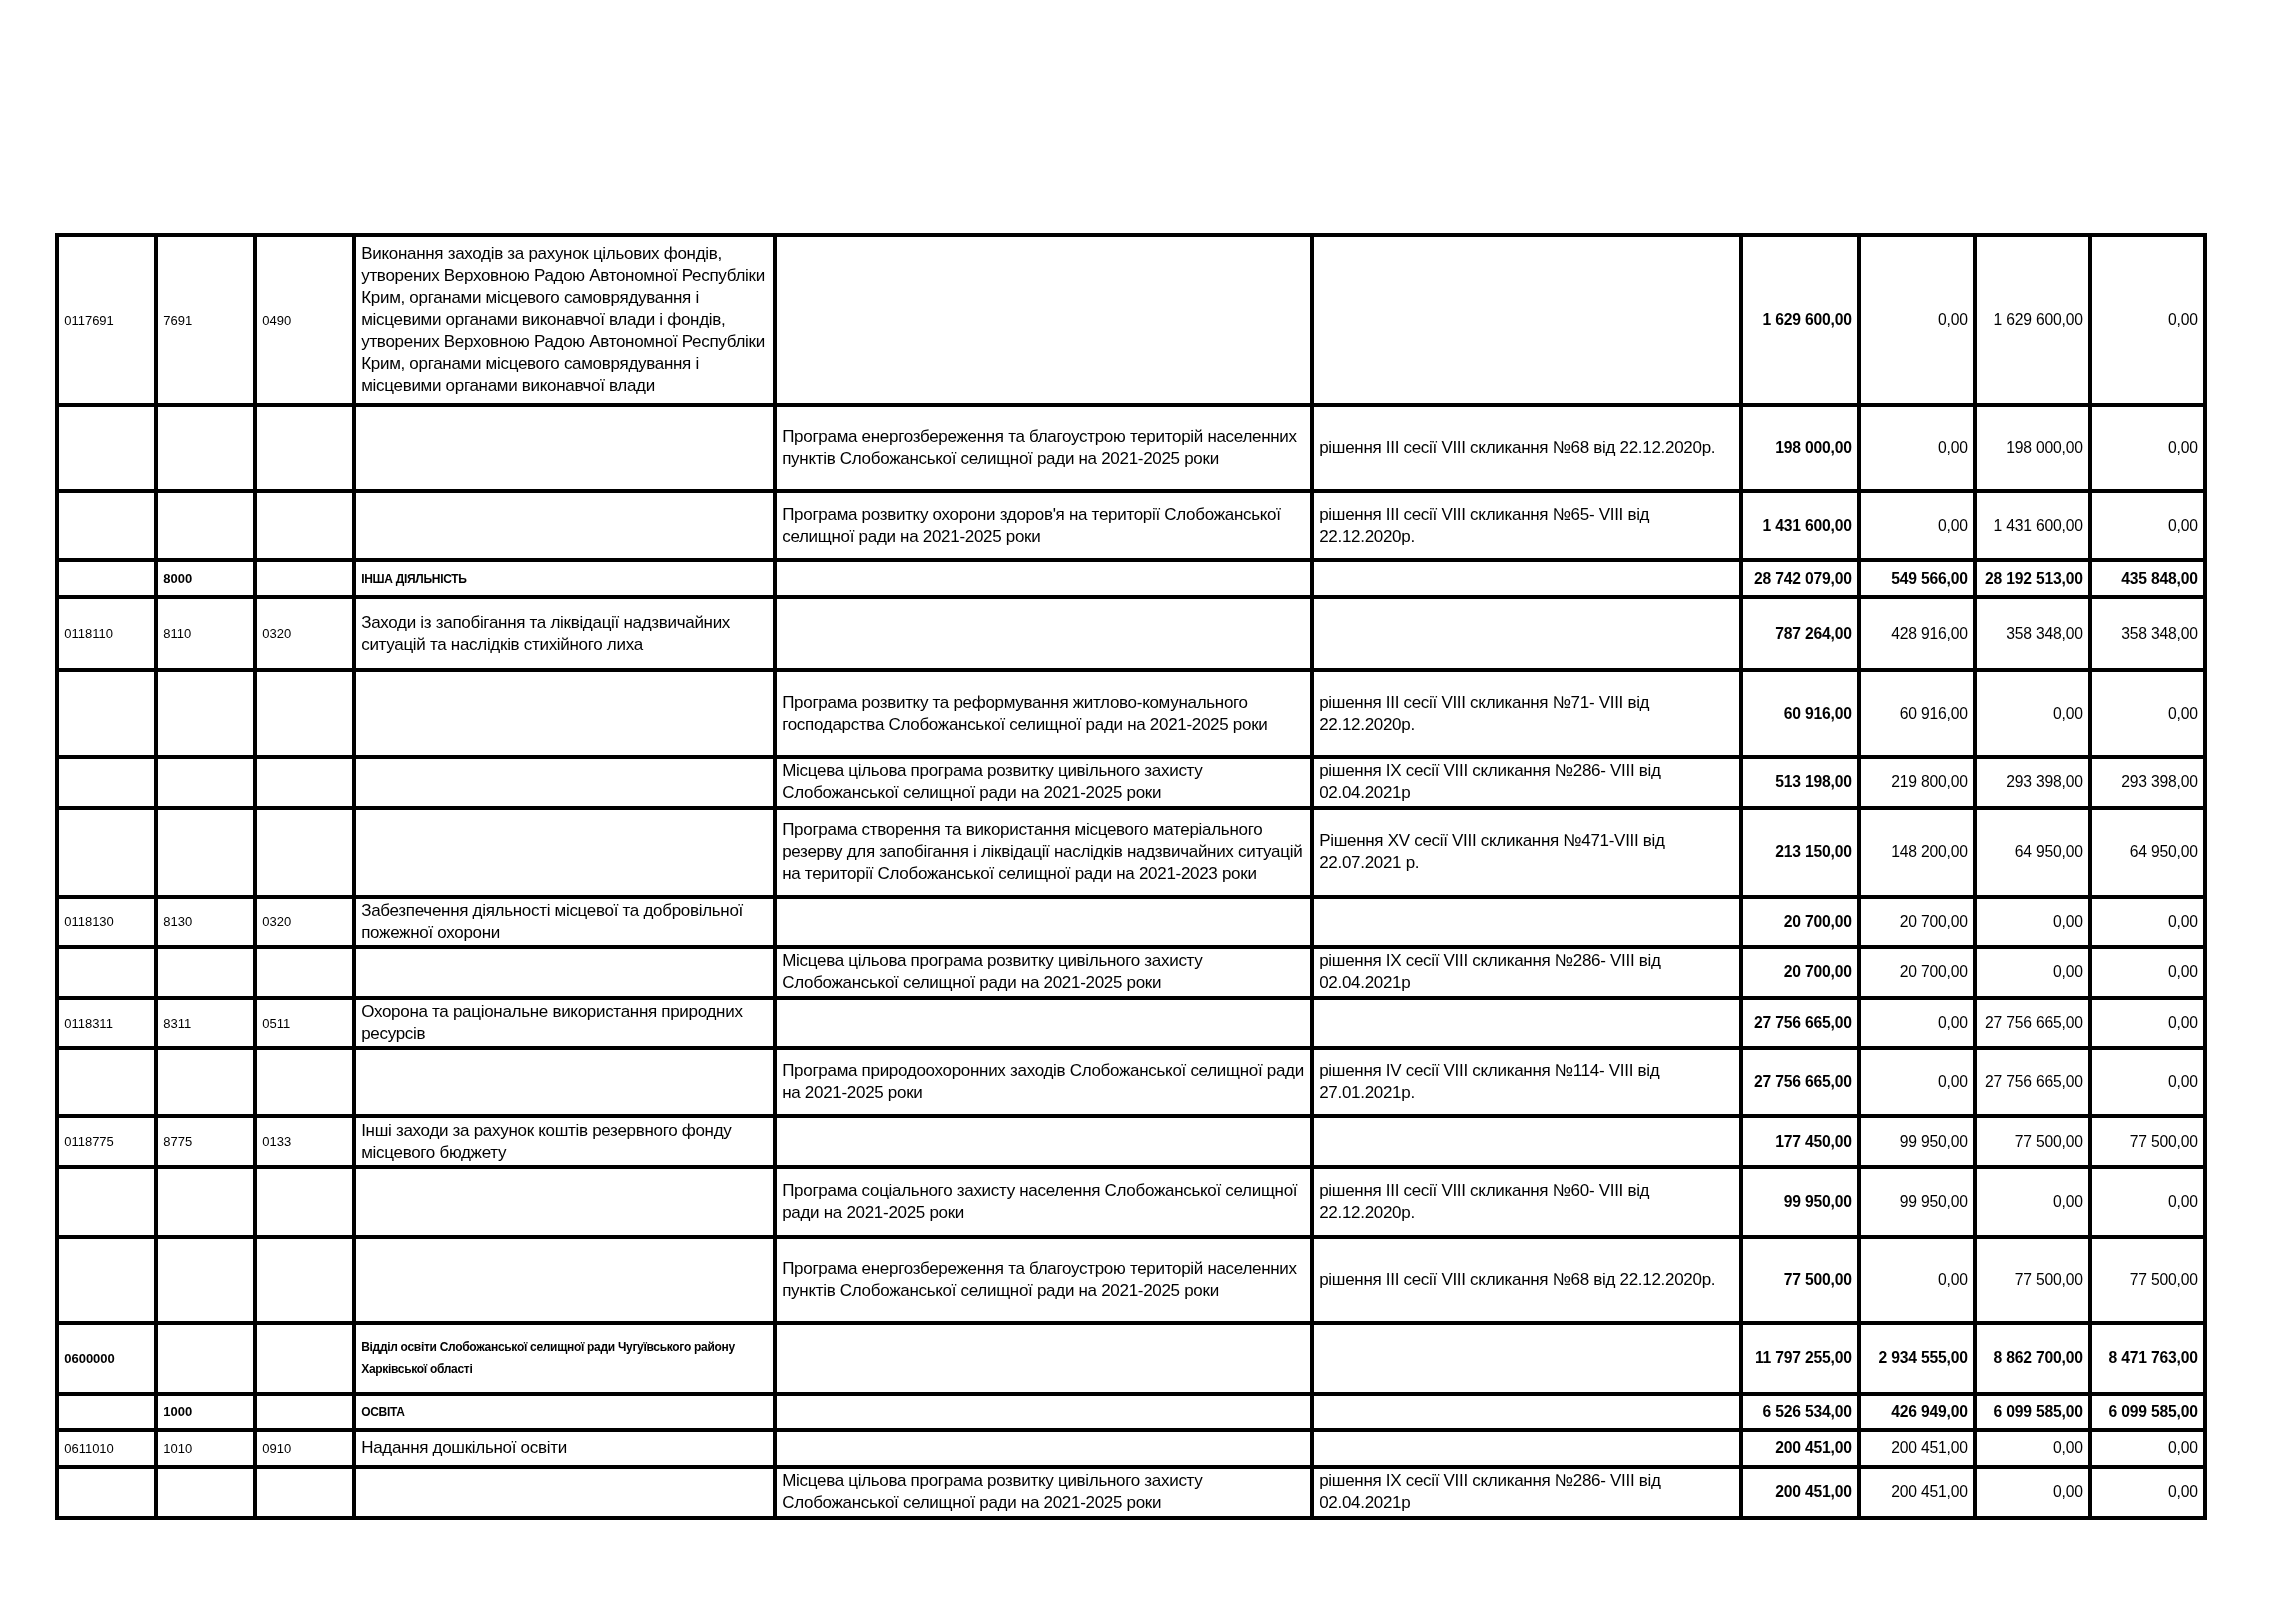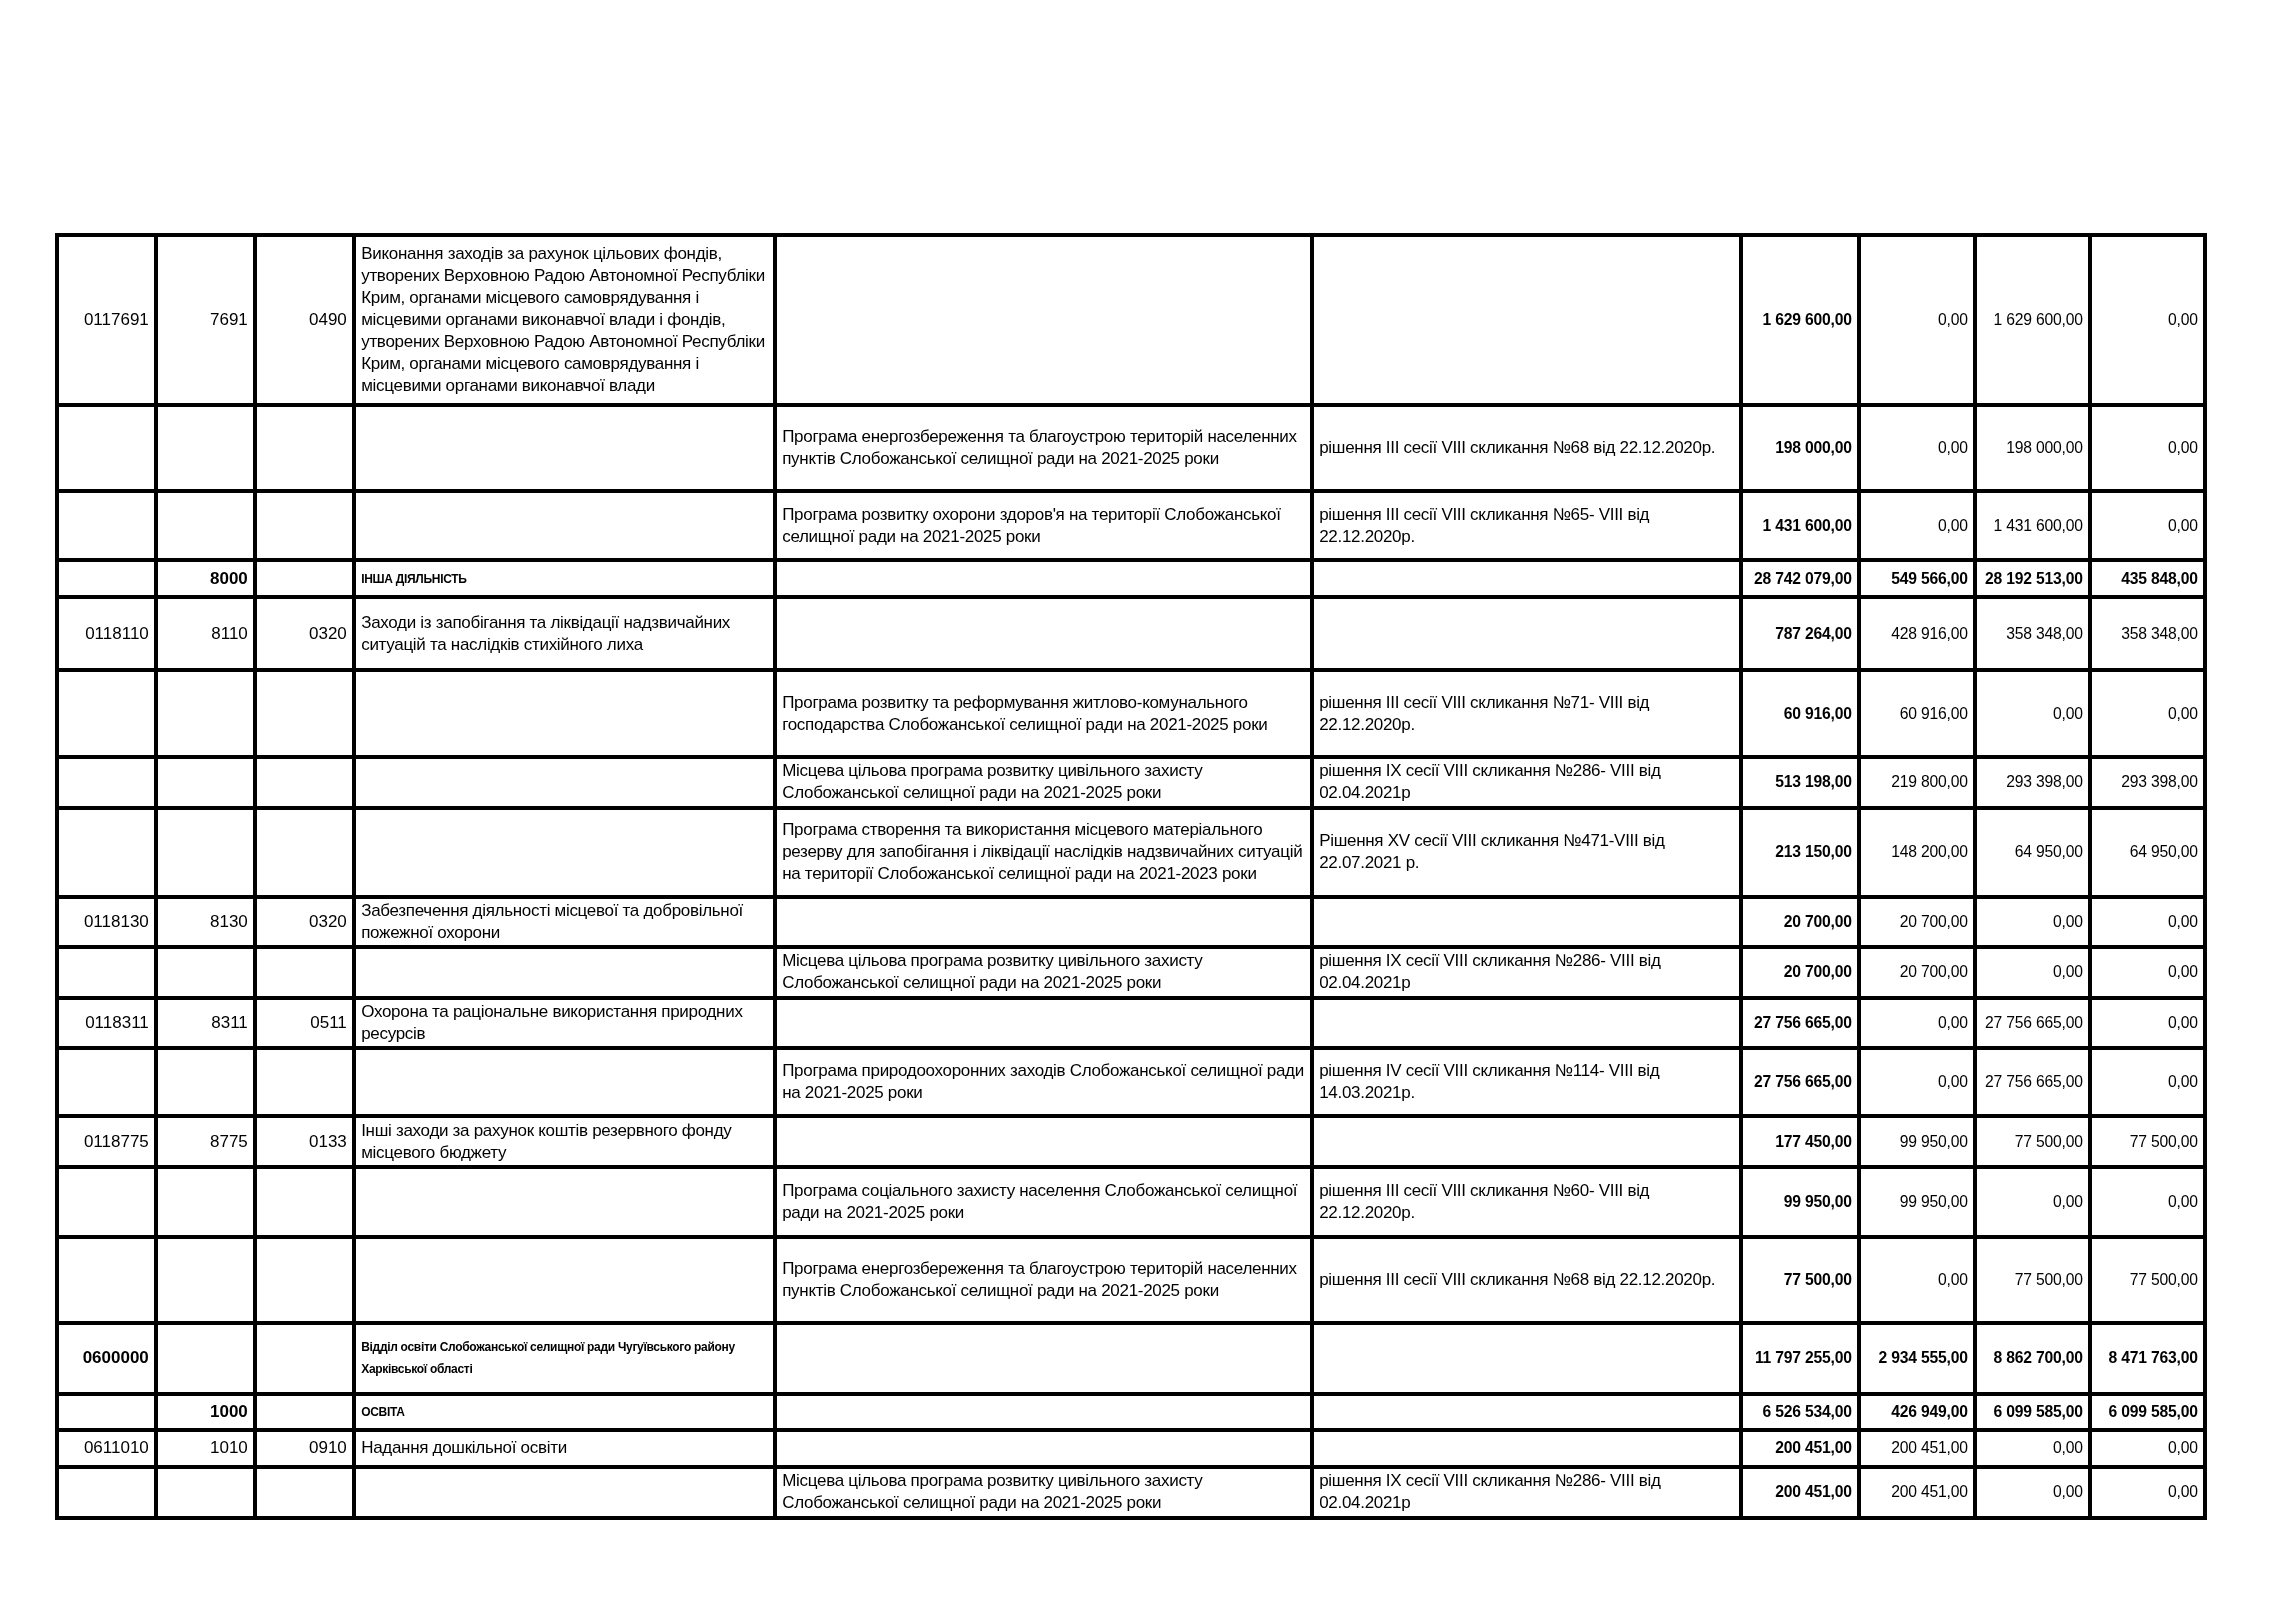--- a/index.html
+++ b/index.html
@@ -19,22 +19,22 @@
     table-layout:fixed;
   }
   table.budget td{
     border:4.6px solid #000;
     overflow:hidden;
     padding:1.3px 5.2px;
     vertical-align:middle;
     color:#000;
   }
   td.code{
-    text-align:right;
-    font-size:17px;
+    text-align:left;
+    font-size:13px;
     padding:1.3px 1.3px;
   }
   td.desc, td.prog, td.decis{
     text-align:left;
     font-size:17px;
     letter-spacing:-0.3px;
     line-height:22px;
   }
   td.num{
     text-align:right;
@@ -195,21 +195,21 @@
         <td class="num">0,00</td>
         <td class="num">27 756 665,00</td>
         <td class="num">0,00</td>
       </tr>
       <tr style="height: 68px;">
         <td class="code"></td>
         <td class="code"></td>
         <td class="code"></td>
         <td class="desc"></td>
         <td class="prog">Програма природоохоронних заходів Слобожанської селищної ради на 2021-2025 роки</td>
-        <td class="decis">рішення IV сесії VIII скликання №114- VIII від 14.03.2021р.</td>
+        <td class="decis">рішення IV сесії VIII скликання №114- VIII від 27.01.2021р.</td>
         <td class="num first">27 756 665,00</td>
         <td class="num">0,00</td>
         <td class="num">27 756 665,00</td>
         <td class="num">0,00</td>
       </tr>
       <tr style="height: 49px;">
         <td class="code">0118775</td>
         <td class="code">8775</td>
         <td class="code">0133</td>
         <td class="desc">Інші заходи за рахунок коштів резервного фонду місцевого бюджету</td>

